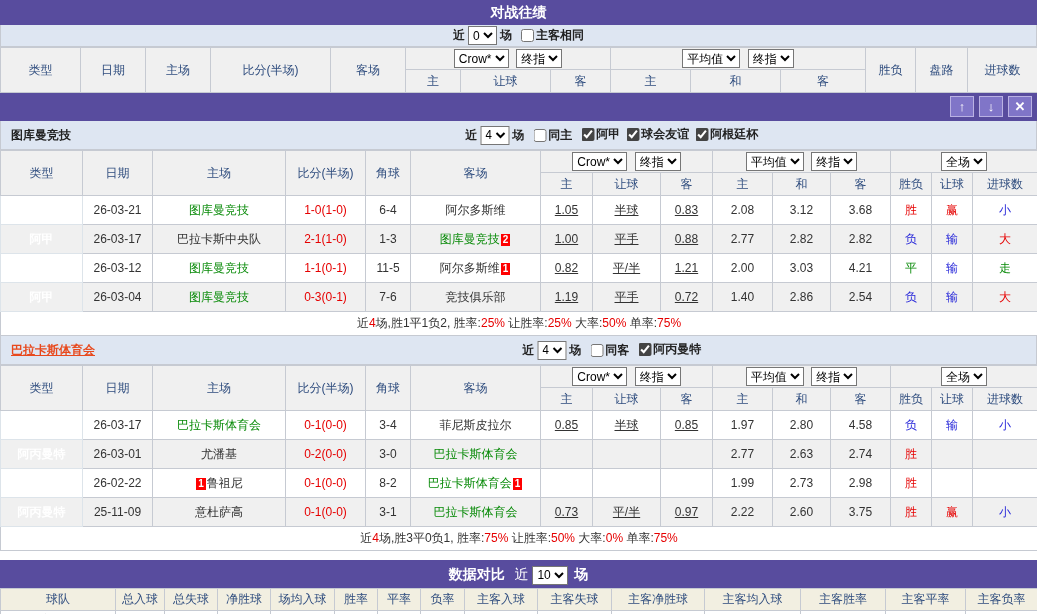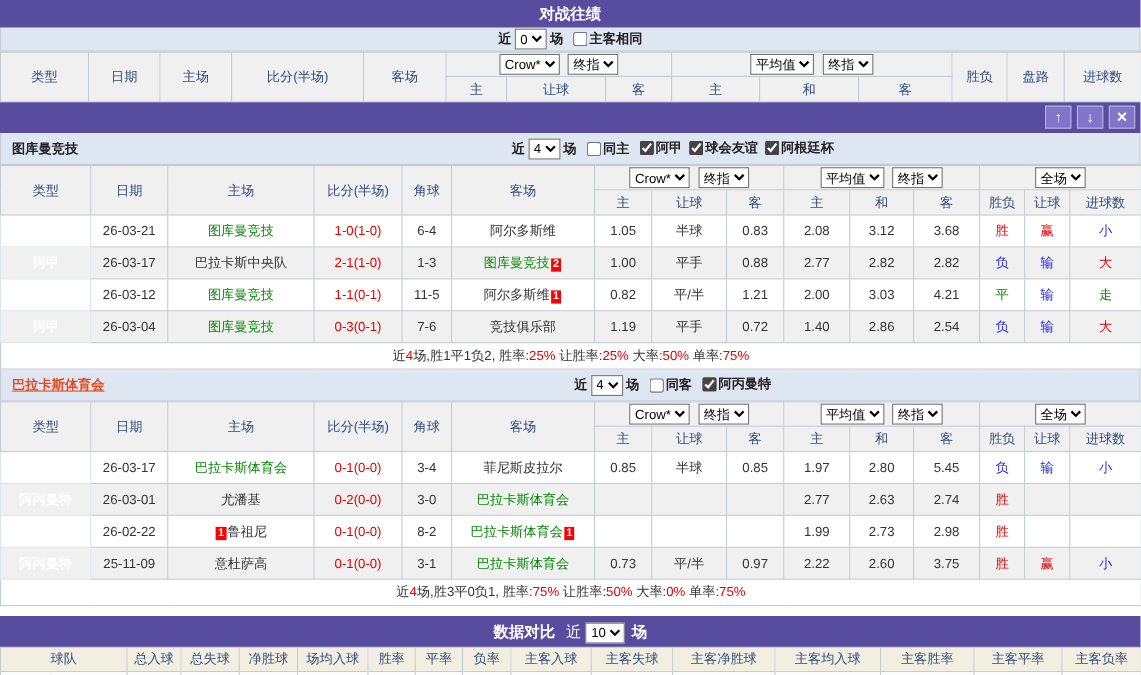--- a/index.html
+++ b/index.html
@@ -20,21 +20,21 @@
   input[type=checkbox]{width:13px;height:13px;margin:0 2px 0 6px;accent-color:#444;}
   input[type=radio]{width:12px;height:12px;margin:0;accent-color:#444;}
   label{display:inline-flex;align-items:center;}
   table{border-collapse:collapse;table-layout:fixed;width:1037px;padding-left:48px;}
   th,td{border:1px solid #C6CAD2;text-align:center;overflow:hidden;white-space:nowrap;padding:0;}
   thead th{background:#F0F0F0;color:#2E4C7E;font-weight:normal;height:22px;font-size:12px;}
   thead tr.selrow th{height:21px;}
   .rec tbody td{height:28px;font-size:12px;}
   tr.odd td{background:#fff;}
   tr.even td{background:#F0F0F0;}
-  td.crow{background:#FCF6EA;}
+  td.crow{background:#FCF6EA;text-decoration:underline;}
   td.avg{background:#E9F3F9;}
   td.cell-type{color:#fff;font-weight:bold;border-color:#DDE4EA;}
   td.type0{background:#00CBCB;}
   td.type1{background:#4FD9A8;}
   td.score{color:#E60000;}
   td.team{cursor:pointer;}
   .tgreen{color:#088A08;}
   .badge{display:inline-block;background:#F00;color:#fff;font-size:10px;line-height:12px;padding:0 2px;margin:0 1px;font-weight:bold;}
   tr.summary td{background:#fff;height:23px;font-size:12px;color:#333;}
   tr.summary .red{color:#E60000;}
@@ -336,21 +336,21 @@
         <td>26-03-17</td>
         <td class="team"><span class="tgreen">巴拉卡斯体育会</span></td>
         <td class="score">0-1(0-0)</td>
         <td>3-4</td>
         <td class="team"><span>菲尼斯皮拉尔</span></td>
         <td class="crow">0.85</td>
         <td class="crow">半球</td>
         <td class="crow">0.85</td>
         <td class="avg">1.97</td>
         <td class="avg">2.80</td>
-        <td class="avg">5.45</td>
+        <td class="avg">4.58</td>
         <td class="res" style="color: rgb(38, 38, 217);">负</td>
         <td class="res" style="color: rgb(38, 38, 217);">输</td>
         <td class="res" style="color: rgb(38, 38, 217);">小</td>
       </tr>
       <tr class="even">
         <td class="cell-type type1">阿丙曼特</td>
         <td>26-03-01</td>
         <td class="team"><span>尤潘基</span></td>
         <td class="score">0-2(0-0)</td>
         <td>3-0</td>

